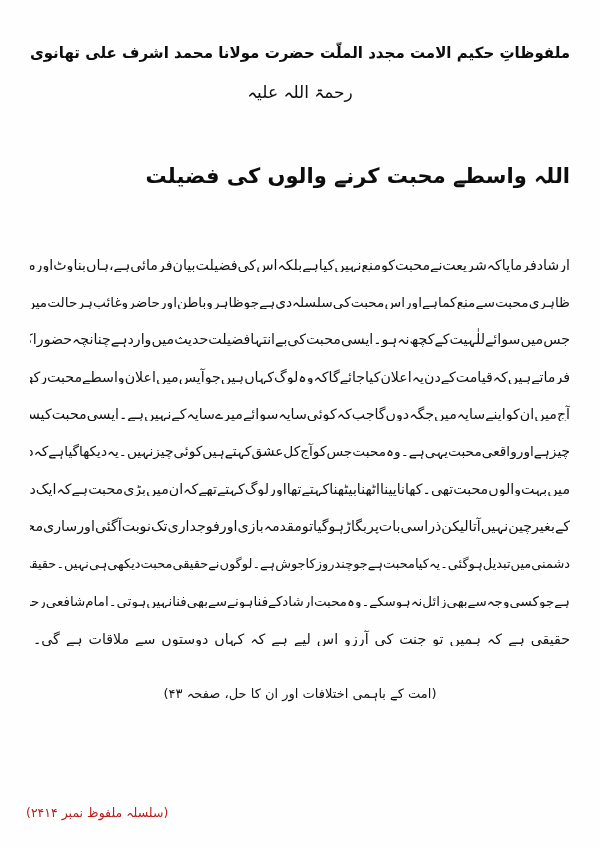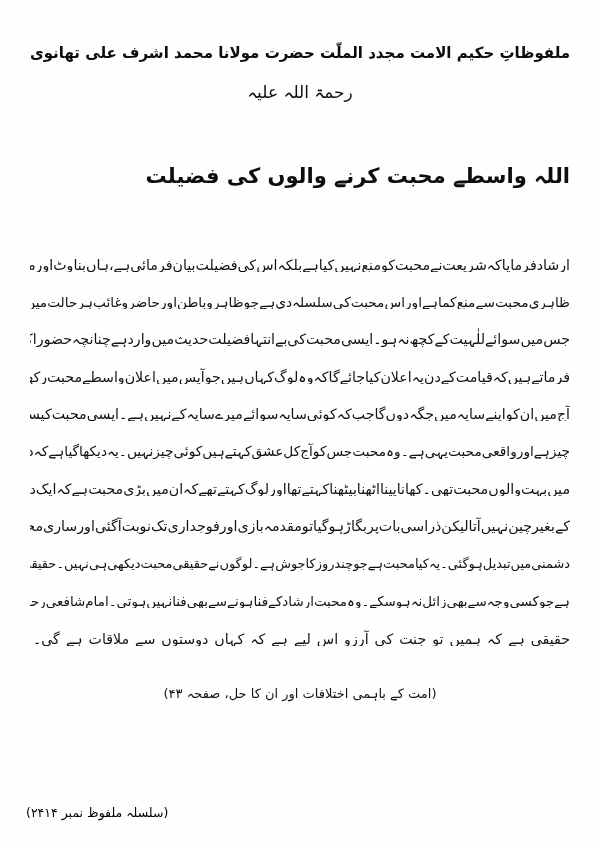--- a/index.html
+++ b/index.html
@@ -100,21 +100,21 @@
     font-size: 13px;
     color: #141414;
   }
 
   .source-ref {
     direction: rtl;
     position: absolute;
     left: 26px;
     bottom: 28px;
     font-size: 12.5px;
-    color: #000000;
+    color: #b91c1c;
   }
 </style>
 </head>
 <body>
 
 <div class="page">
 
   <div class="title-block">
     <div class="book-title" style="font-size: 15.5px;">ملفوظاتِ حکیم الامت مجدد الملّت حضرت مولانا محمد اشرف علی تھانوی</div>
     <div class="honorific">رحمۃ اللہ علیہ</div>

